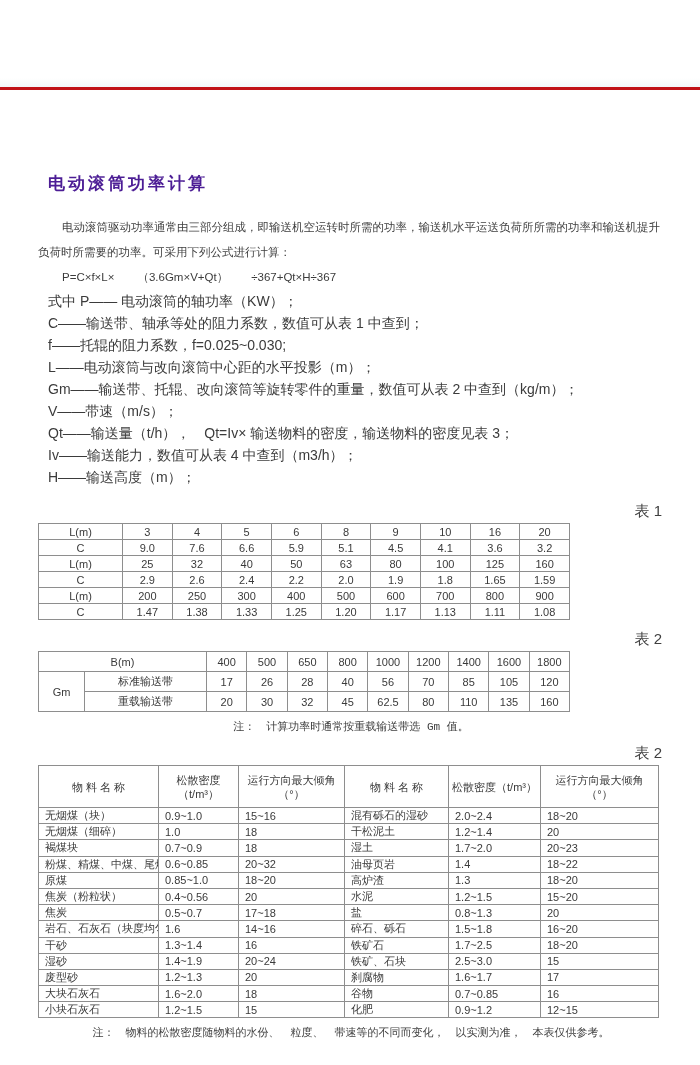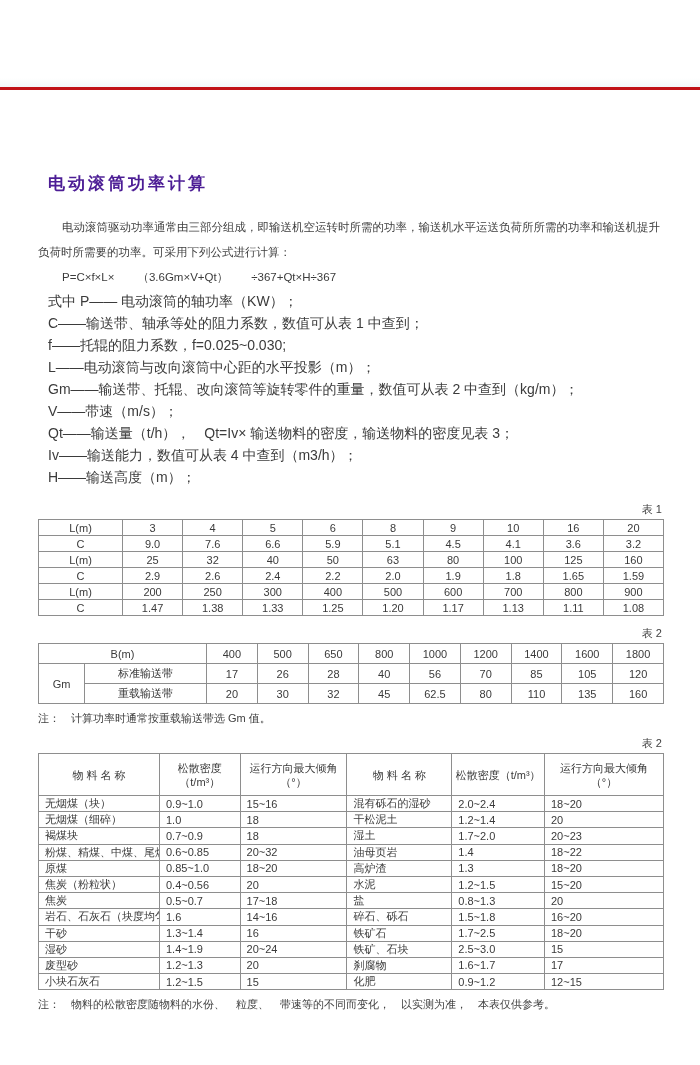--- a/index.html
+++ b/index.html
@@ -10,29 +10,29 @@
   }
   .scan-band{position:absolute;left:0;top:78px;width:700px;height:9px;
     background:linear-gradient(#ffffff,#f2f7fa);}
   .red-rule{position:absolute;left:0;top:87px;width:700px;height:3px;background:#c01318;}
   .content{position:absolute;left:38px;top:172px;width:626px;}
   .doc-title{font-size:17px;font-weight:bold;letter-spacing:3px;color:#4c1d95;margin:0 0 0 10px;}
   .intro{margin:20px 0 0 0;font-size:11.5px;line-height:25px;text-indent:24px;color:#3f3f3f;}
   .formula{margin:1px 0 2px 24px;font-size:11.5px;line-height:22px;}
   .defs{margin:2px 0 0 10px;}
   .def-line{font-size:14px;line-height:22px;}
-  .tbl-label{font-size:11px;text-align:right;color:#3f3f3f;margin:10px 2px 2px 0;}
+  .tbl-label{font-size:15px;text-align:right;color:#3f3f3f;margin:10px 2px 2px 0;}
   .tbl-label.first{margin-top:14px;}
-  table{border-collapse:collapse;width:626px;table-layout:fixed;}
+  table{border-collapse:collapse;width:532px;table-layout:fixed;}
   td,th{border:1px solid #8e8e8e;font-size:11px;font-weight:normal;color:#3a3a3a;
     padding:0 2px;height:15px;text-align:center;overflow:hidden;white-space:nowrap;}
   #t2 td,#t2 th{height:19px;}
   #t3 td,#t3 th{height:15.2px;text-align:left;padding:0 6px;}
   #t3 thead th{text-align:center;height:37px;line-height:14px;white-space:normal;padding:2px;}
-  .note{font-size:11px;color:#3f3f3f;text-align:left;margin-top:7px;}
+  .note{font-size:11px;color:#3f3f3f;text-align:center;margin-top:7px;font-family:Liberation Mono, monospace;}
 </style>
 </head>
 <body>
 
 <div class="scan-band"></div>
 <div class="red-rule"></div>
 
 <div class="content">
 
   <h1 class="doc-title">电动滚筒功率计算</h1>
@@ -287,20 +287,28 @@
         </tr>
         <tr>
           <td>废型砂</td>
           <td>1.2~1.3</td>
           <td>20</td>
           <td>刹腐物</td>
           <td>1.6~1.7</td>
           <td>17</td>
         </tr>
         <tr>
+          <td>大块石灰石</td>
+          <td>1.6~2.0</td>
+          <td>18</td>
+          <td>谷物</td>
+          <td>0.7~0.85</td>
+          <td>16</td>
+        </tr>
+        <tr>
           <td>小块石灰石</td>
           <td>1.2~1.5</td>
           <td>15</td>
           <td>化肥</td>
           <td>0.9~1.2</td>
           <td>12~15</td>
         </tr>
       </tbody>
   </table>
   <div class="note">注：　物料的松散密度随物料的水份、　粒度、　带速等的不同而变化，　以实测为准，　本表仅供参考。</div>

